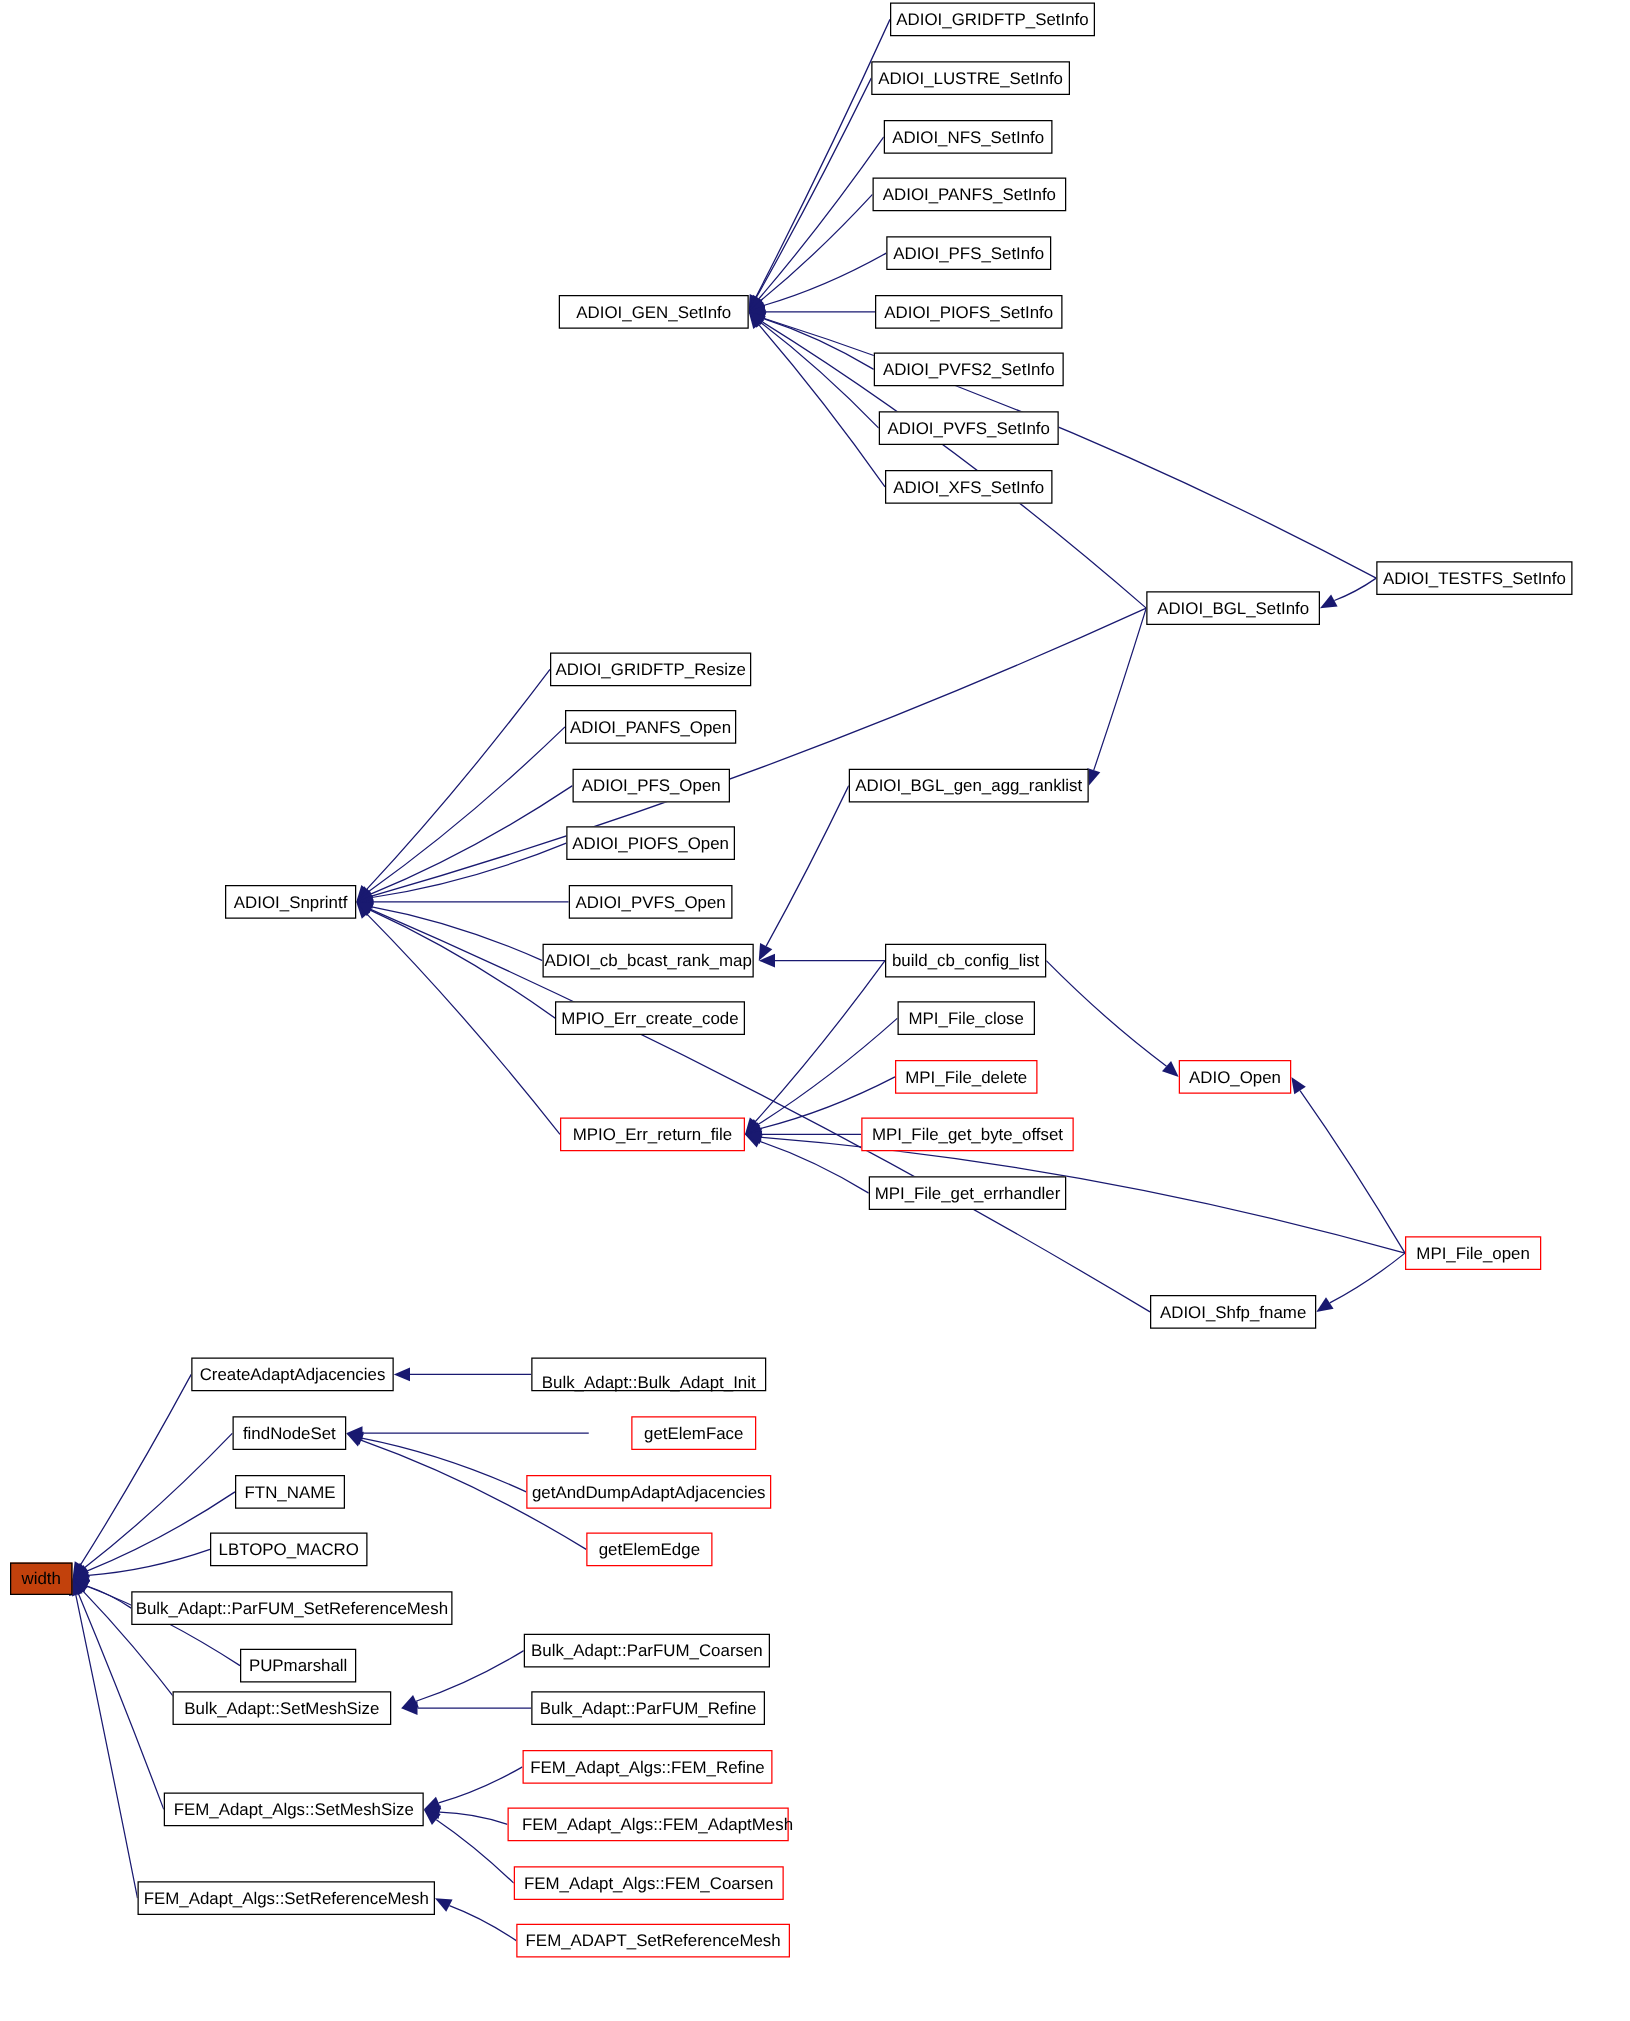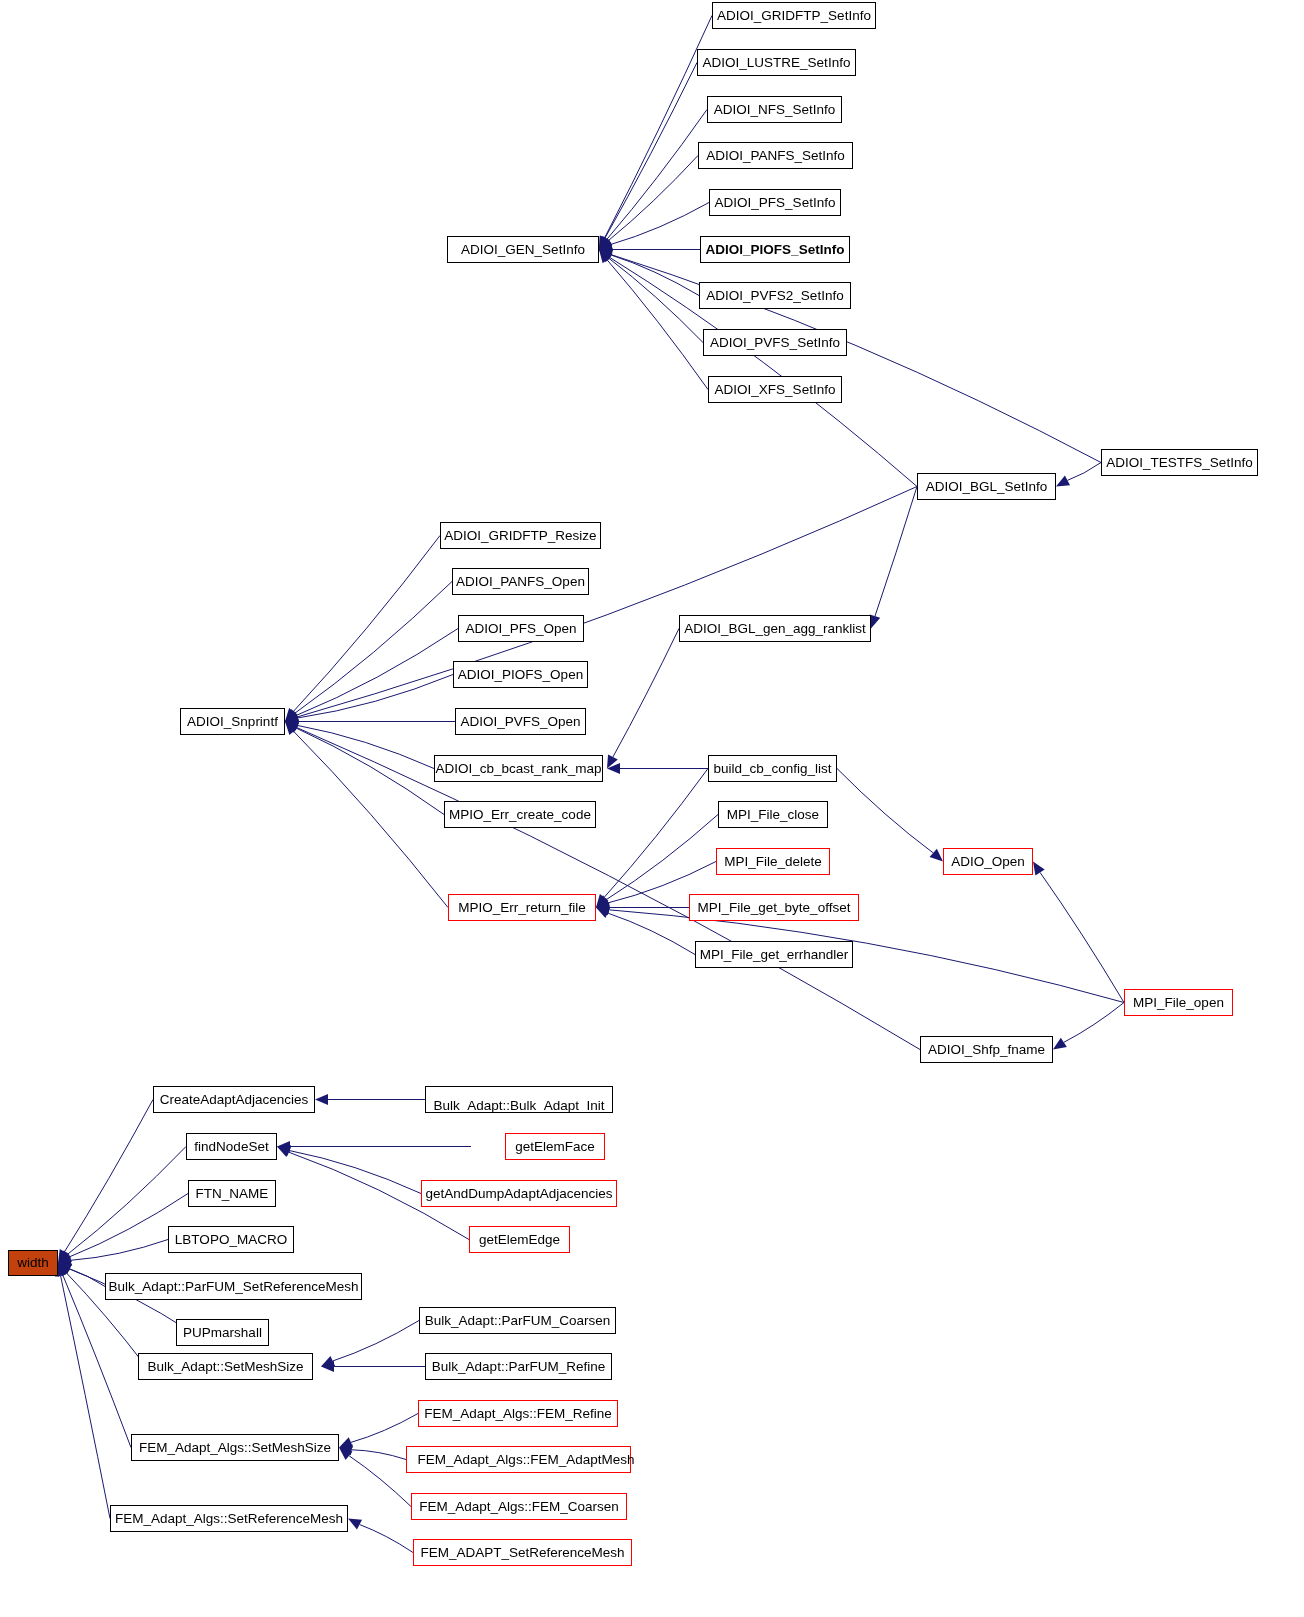--- a/index.html
+++ b/index.html
@@ -151,21 +151,21 @@
       </div>
       <div class="node" style="left: 707px; top: 96px; width: 135px; height: 27px;">
         <span>ADIOI_NFS_SetInfo</span>
       </div>
       <div class="node" style="left: 698px; top: 142px; width: 155px; height: 27px;">
         <span>ADIOI_PANFS_SetInfo</span>
       </div>
       <div class="node" style="left: 709px; top: 189px; width: 132px; height: 27px;">
         <span>ADIOI_PFS_SetInfo</span>
       </div>
-      <div class="node" style="left: 700px; top: 236px; width: 150px; height: 27px; font-weight: bold;">
+      <div class="node" style="left: 700px; top: 236px; width: 150px; height: 27px;">
         <span>ADIOI_PIOFS_SetInfo</span>
       </div>
       <div class="node" style="left: 699px; top: 282px; width: 152px; height: 27px;">
         <span>ADIOI_PVFS2_SetInfo</span>
       </div>
       <div class="node" style="left: 703px; top: 329px; width: 144px; height: 27px;">
         <span>ADIOI_PVFS_SetInfo</span>
       </div>
       <div class="node" style="left: 708px; top: 376px; width: 134px; height: 27px;">
         <span>ADIOI_XFS_SetInfo</span>
@@ -259,21 +259,21 @@
       </div>
       <div class="node highlight" style="left: 8px; top: 1250px; width: 50px; height: 26px;">
         <span>width</span>
       </div>
       <div class="node" style="left: 105px; top: 1273px; width: 257px; height: 27px;">
         <span>Bulk_Adapt::ParFUM_SetReferenceMesh</span>
       </div>
       <div class="node" style="left: 419px; top: 1307px; width: 197px; height: 27px;">
         <span>Bulk_Adapt::ParFUM_Coarsen</span>
       </div>
-      <div class="node" style="left: 176px; top: 1319px; width: 93px; height: 27px;">
+      <div class="node" style="left: 192px; top: 1319px; width: 93px; height: 27px;">
         <span>PUPmarshall</span>
       </div>
       <div class="node" style="left: 138px; top: 1353px; width: 175px; height: 27px;">
         <span>Bulk_Adapt::SetMeshSize</span>
       </div>
       <div class="node" style="left: 425px; top: 1353px; width: 187px; height: 27px;">
         <span>Bulk_Adapt::ParFUM_Refine</span>
       </div>
       <div class="node red" style="left: 418px; top: 1400px; width: 200px; height: 27px;">
         <span>FEM_Adapt_Algs::FEM_Refine</span>

